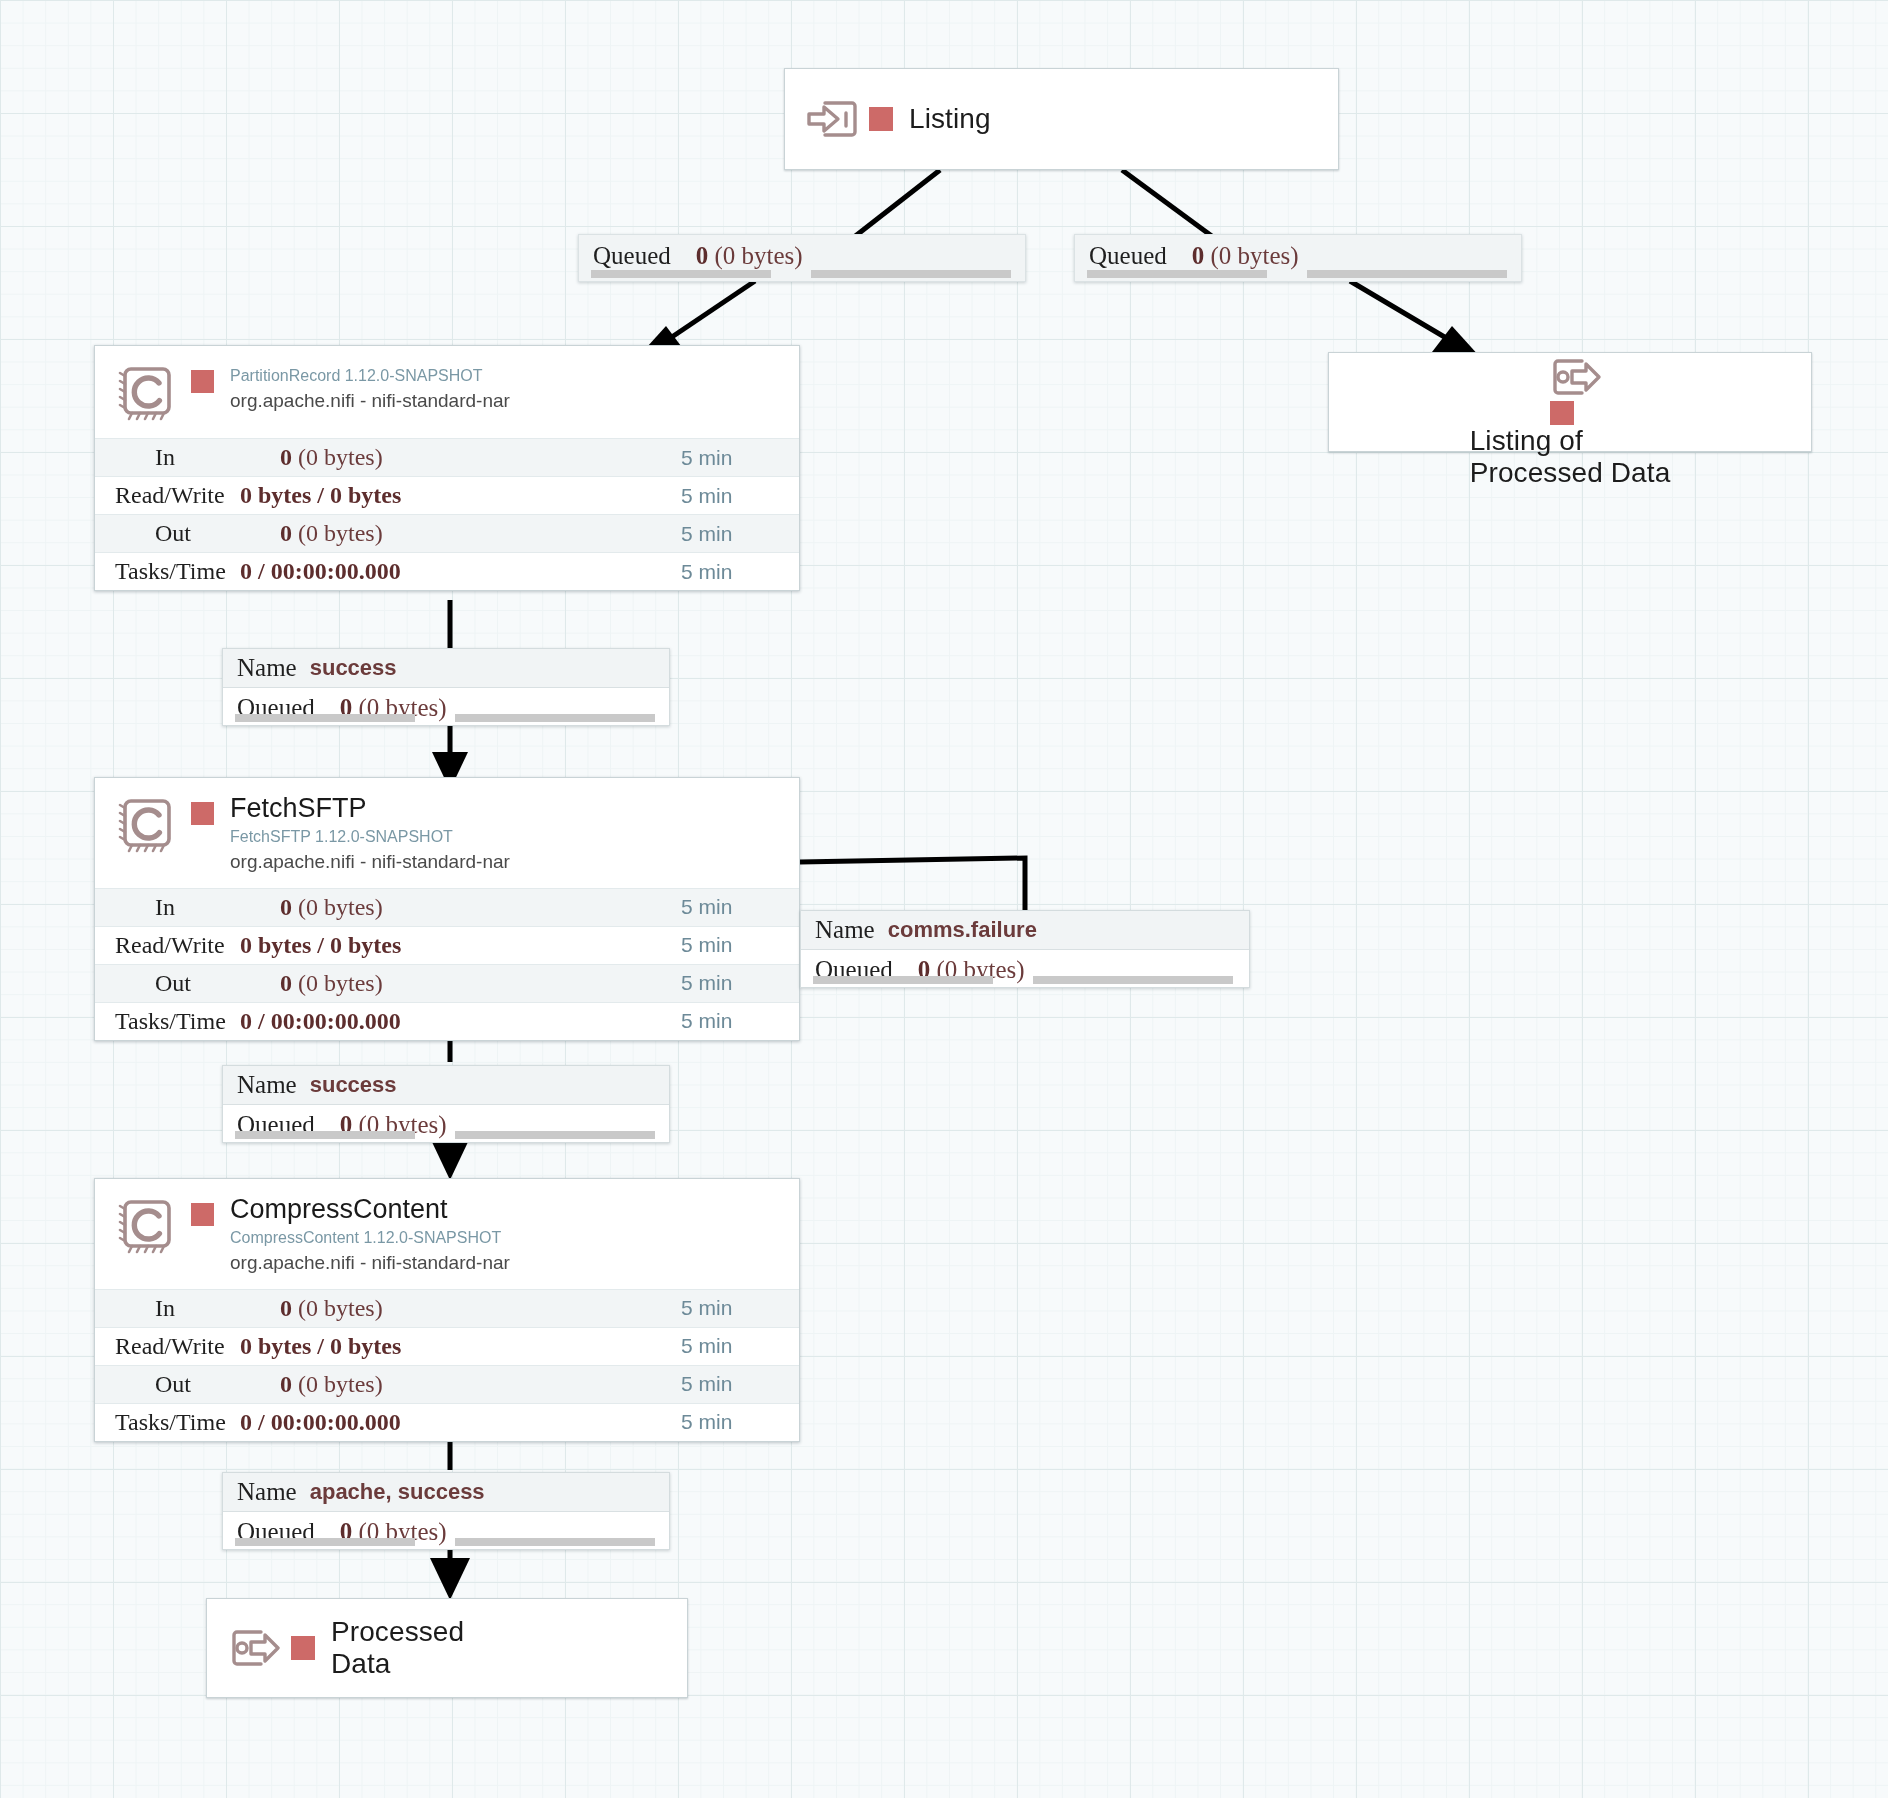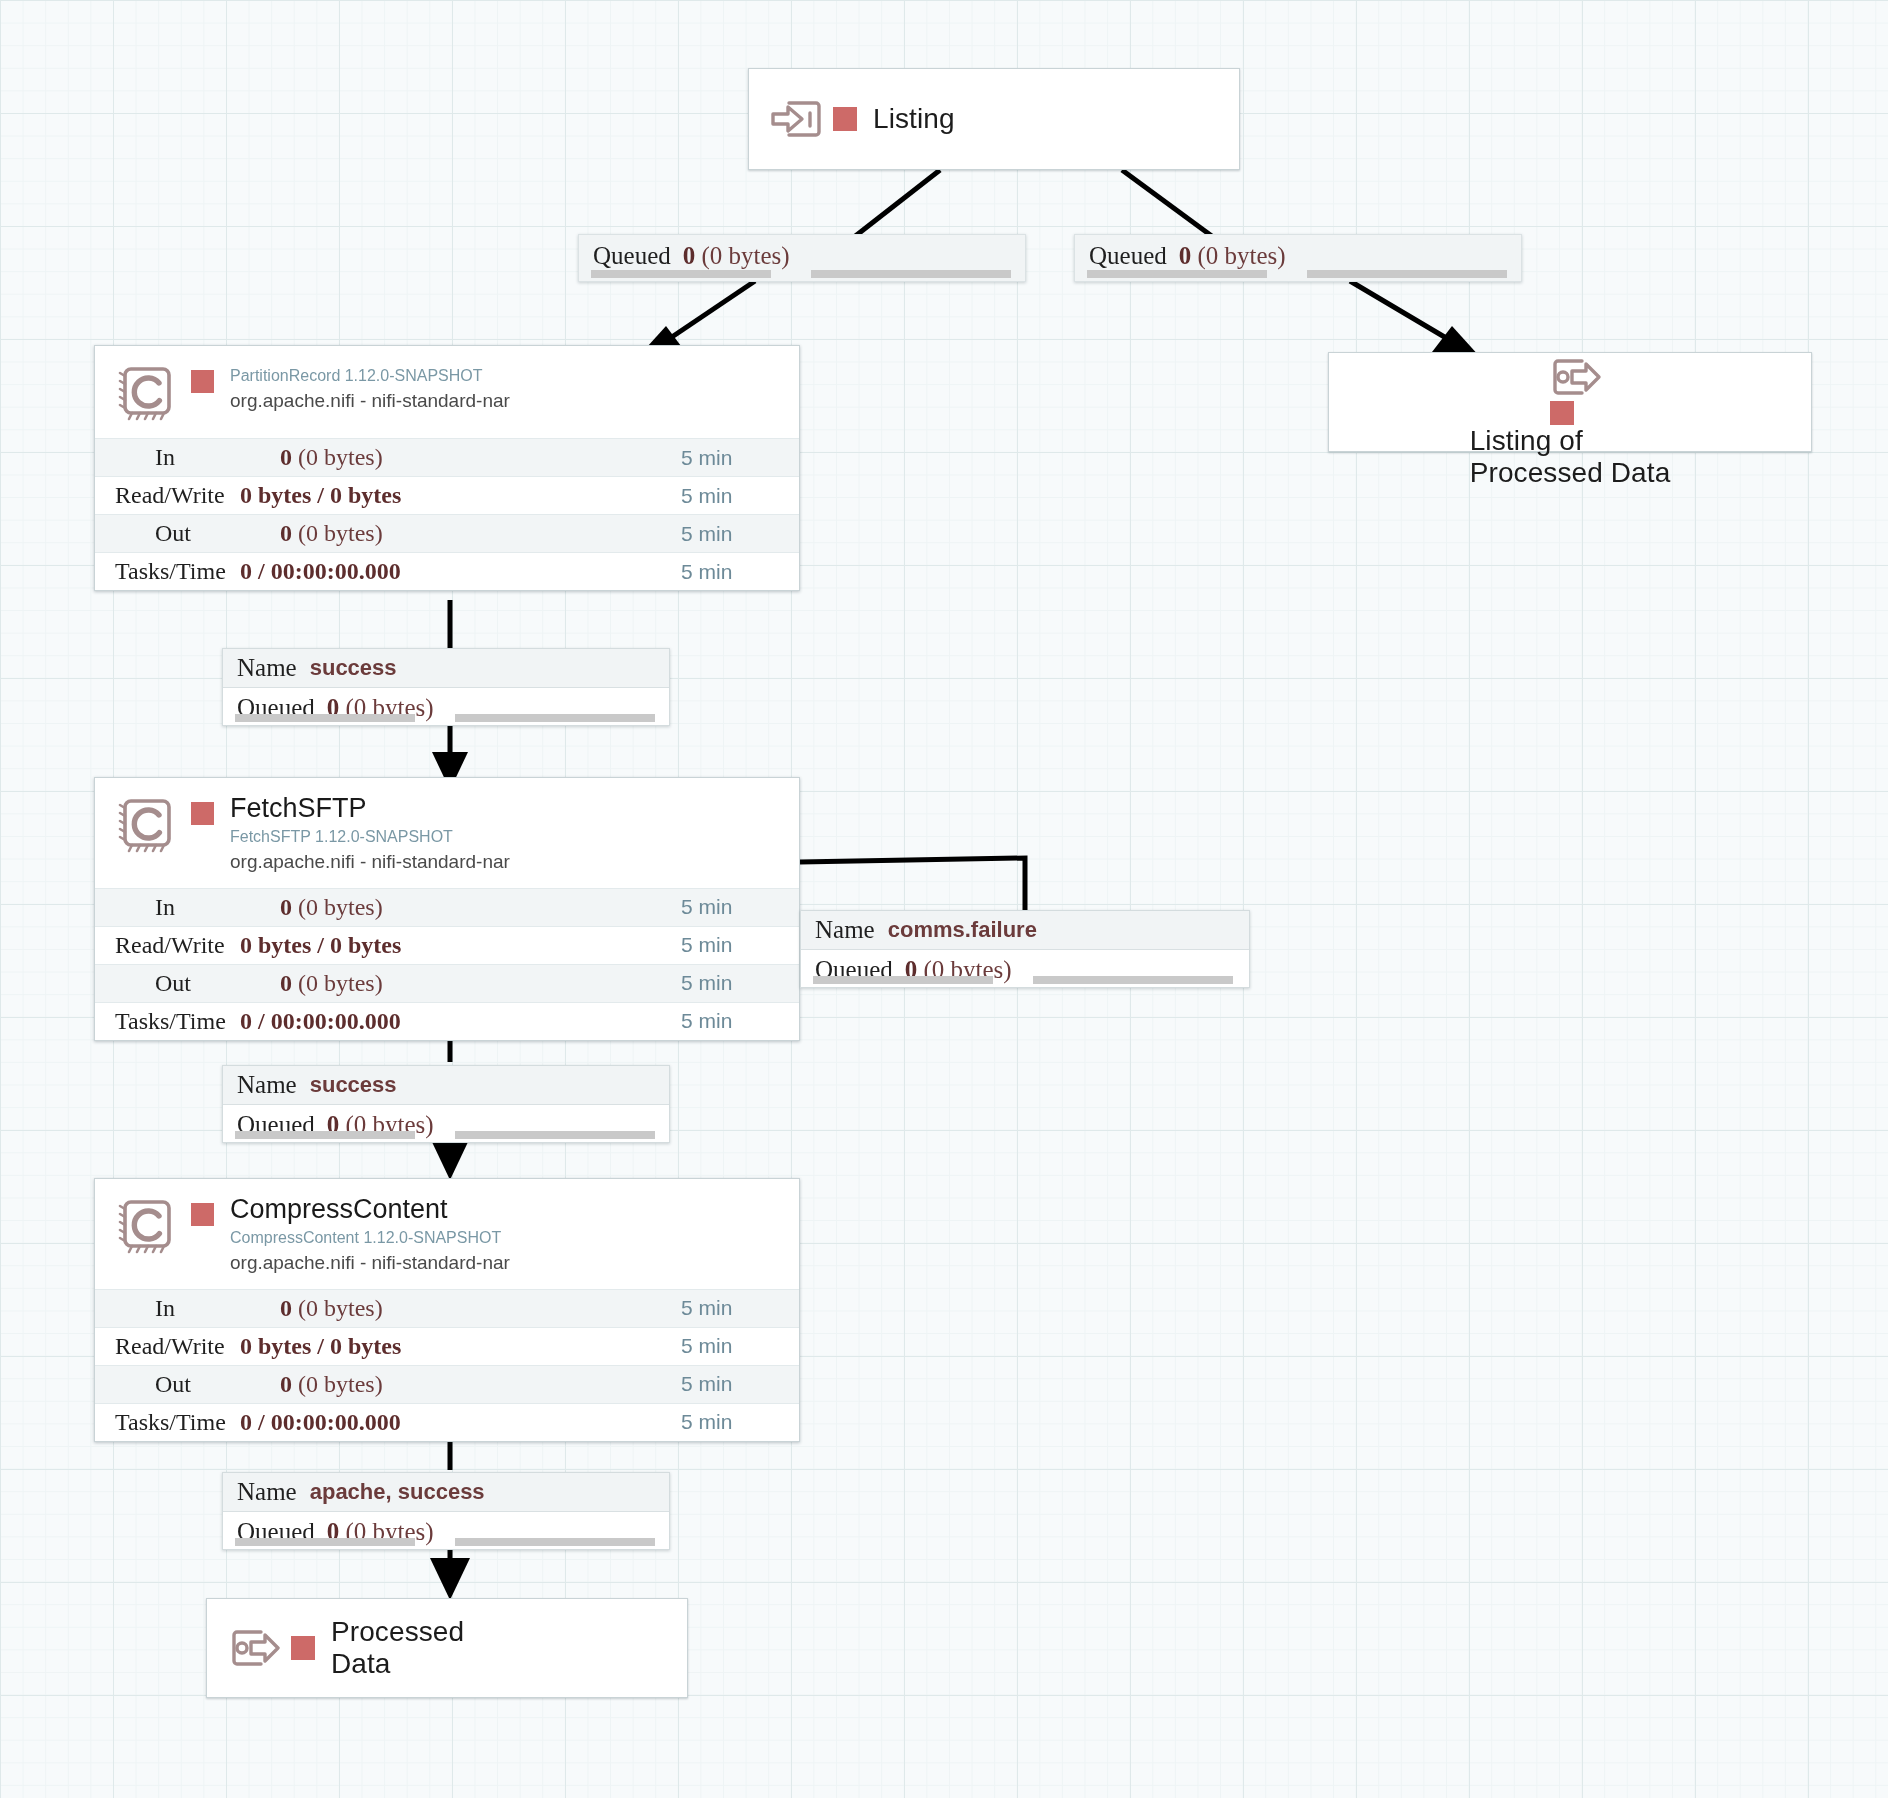--- a/index.html
+++ b/index.html
@@ -181,20 +181,21 @@
   }
   .conn-queue-row {
     background: #ffffff;
     height: 39px;
     display: flex;
     align-items: center;
     padding-left: 14px;
     font-family: "Liberation Serif", serif;
     font-size: 25px;
     color: #1f1f1f;
+    gap: 13px;
   }
   .conn-queue-row .q-val {
     color: #6b3b3b;
     margin-left: 12px;
   }
   .conn-queue-row .q-val b { color: #5d2d2d; }
 
   
   .conn-label.solo { background: #f1f4f5; border-color: #dbe2e4; }
   .conn-label.solo .conn-queue-row { background: transparent; }
@@ -244,21 +245,21 @@
 
     <path class="edge" d="M 450,1140 L 450,1148"></path>
     <polygon class="edge-head" points="450,1180 432,1142 468,1142"></polygon>
 
     <path class="edge" d="M 450,1430 L 450,1470"></path>
 
     <path class="edge" d="M 450,1546 L 450,1572"></path>
     <polygon class="edge-head" points="450,1600 430,1558 470,1558"></polygon>
   </svg>
 
-  <div class="port" style="left:748px; top:68px; width:492px; height:102px;">
+  <div class="port" style="left:784px; top:68px; width:555px; height:102px;">
     <span class="port-icon">
       <svg viewBox="0 0 54 48" xmlns="http://www.w3.org/2000/svg">
         <path d="M20 8 H47 a3 3 0 0 1 3 3 V37 a3 3 0 0 1 -3 3 H20" fill="none" stroke="currentColor" stroke-width="3.4" stroke-linecap="round"></path>
         <path d="M4 19 H19 V12 L33 24 L19 36 V29 H4 Z" fill="none" stroke="currentColor" stroke-width="3.4" stroke-linejoin="round"></path>
         <line x1="41" y1="18" x2="41" y2="31" stroke="currentColor" stroke-width="3.4" stroke-linecap="round"></line>
       </svg>
     </span>
     <span class="run-chip"></span>
     <span class="port-name">Listing</span>
   </div>

